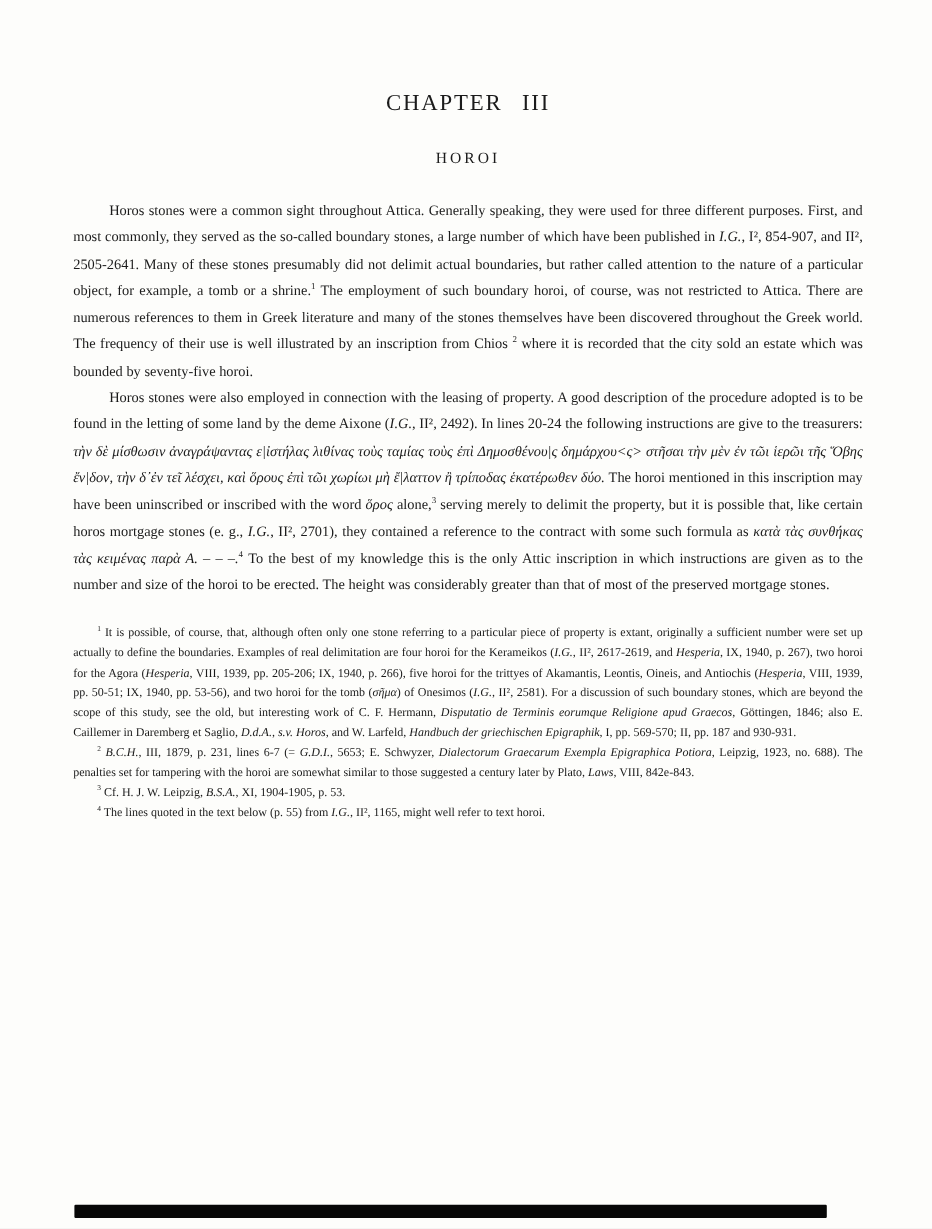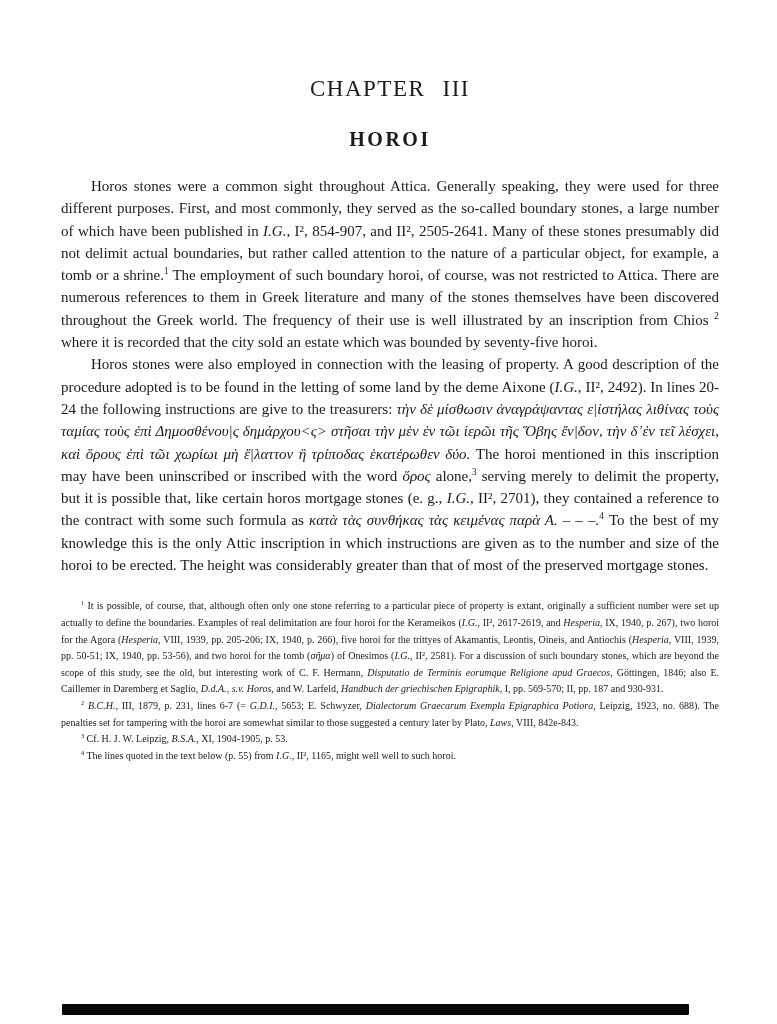--- a/index.html
+++ b/index.html
@@ -17,35 +17,35 @@
     font-family: "Liberation Serif", "DejaVu Serif", serif;
     color: #1b1b1b;
   }
   .content {
     padding: 0 58px 0 61px;
   }
   .chapter {
     margin: 0;
     padding-top: 76px;
     text-align: center;
-    font-size: 23px;
+    font-size: 19px;
     font-weight: normal;
     letter-spacing: 1.5px;
     word-spacing: 10px;
   }
   .section {
     margin: 26px 0 24px 0;
     text-align: center;
-    font-size: 20px;
-    font-weight: bold;
+    font-size: 13px;
+    font-weight: normal;
     letter-spacing: 2.5px;
   }
   .body-par {
     margin: 0;
-    font-size: 15px;
+    font-size: 12px;
     line-height: 22.3px;
     text-align: justify;
     text-indent: 30px;
   }
   .footnotes {
     margin-top: 22px;
   }
   .footnote {
     margin: 0;
     font-size: 10px;
@@ -79,18 +79,18 @@
     <h1 class="chapter">CHAPTER III</h1>
     <h2 class="section">HOROI</h2>
 
     <p class="body-par"><span>Horos stones were a common sight throughout Attica.  Generally speaking, they were used for three different purposes.  First, and most commonly, they served as the so-called boundary stones, a large number of which have been published in </span><span class="it">I.G.</span><span>, I², 854-907, and II², 2505-2641.  Many of these stones presumably did not delimit actual boundaries, but rather called attention to the nature of a particular object, for example, a tomb or a shrine.</span><sup class="sup">1</sup><span>  The employment of such boundary horoi, of course, was not restricted to Attica.  There are numerous references to them in Greek literature and many of the stones themselves have been discovered throughout the Greek world.  The frequency of their use is well illustrated by an inscription from Chios </span><sup class="sup">2</sup><span> where it is recorded that the city sold an estate which was bounded by seventy-five horoi.</span></p>
     <p class="body-par"><span>Horos stones were also employed in connection with the leasing of property.  A good description of the procedure adopted is to be found in the letting of some land by the deme Aixone (</span><span class="it">I.G.</span><span>, II², 2492).  In lines 20-24 the following instructions are give to the treasurers: </span><span class="it">τὴν δὲ μίσθωσιν ἀναγράψαντας ε|ἰστήλας λιθίνας τοὺς ταμίας τοὺς ἐπὶ Δημοσθένου|ς δημάρχου&lt;ς&gt; στῆσαι τὴν μὲν ἐν τῶι ἱερῶι τῆς Ὅβης ἔν|δον, τὴν δ᾽ἐν τεῖ λέσχει, καὶ ὅρους ἐπὶ τῶι χωρίωι μὴ ἔ|λαττον ἢ τρίποδας ἑκατέρωθεν δύο.</span><span>  The horoi mentioned in this inscription may have been uninscribed or inscribed with the word </span><span class="it">ὅρος</span><span> alone,</span><sup class="sup">3</sup><span> serving merely to delimit the property, but it is possible that, like certain horos mortgage stones (e. g., </span><span class="it">I.G.</span><span>, II², 2701), they contained a reference to the contract with some such formula as </span><span class="it">κατὰ τὰς συνθήκας τὰς κειμένας παρὰ Α. – – –.</span><sup class="sup">4</sup><span>  To the best of my knowledge this is the only Attic inscription in which instructions are given as to the number and size of the horoi to be erected.  The height was considerably greater than that of most of the preserved mortgage stones.</span></p>
 
     <div class="footnotes">
       <p class="footnote"><sup class="sup">1</sup><span> It is possible, of course, that, although often only one stone referring to a particular piece of property is extant, originally a sufficient number were set up actually to define the boundaries. Examples of real delimitation are four horoi for the Kerameikos (</span><span class="it">I.G.</span><span>, II², 2617-2619, and </span><span class="it">Hesperia</span><span>, IX, 1940, p. 267), two horoi for the Agora (</span><span class="it">Hesperia</span><span>, VIII, 1939, pp. 205-206; IX, 1940, p. 266), five horoi for the trittyes of Akamantis, Leontis, Oineis, and Antiochis (</span><span class="it">Hesperia</span><span>, VIII, 1939, pp. 50-51; IX, 1940, pp. 53-56), and two horoi for the tomb (</span><span class="it">σῆμα</span><span>) of Onesimos (</span><span class="it">I.G.</span><span>, II², 2581).  For a discussion of such boundary stones, which are beyond the scope of this study, see the old, but interesting work of C. F. Hermann, </span><span class="it">Disputatio de Terminis eorumque Religione apud Graecos</span><span>, Göttingen, 1846; also E. Caillemer in Daremberg et Saglio, </span><span class="it">D.d.A.</span><span>, </span><span class="it">s.v. Horos</span><span>, and W. Larfeld, </span><span class="it">Handbuch der griechischen Epigraphik</span><span>, I, pp. 569-570; II, pp. 187 and 930-931.</span></p>
       <p class="footnote"><sup class="sup">2</sup><span> </span><span class="it">B.C.H.</span><span>, III, 1879, p. 231, lines 6-7 (= </span><span class="it">G.D.I.</span><span>, 5653; E. Schwyzer, </span><span class="it">Dialectorum Graecarum Exempla Epigraphica Potiora</span><span>, Leipzig, 1923, no. 688).  The penalties set for tampering with the horoi are somewhat similar to those suggested a century later by Plato, </span><span class="it">Laws</span><span>, VIII, 842e-843.</span></p>
       <p class="footnote"><sup class="sup">3</sup><span> Cf. H. J. W. Leipzig, </span><span class="it">B.S.A.</span><span>, XI, 1904-1905, p. 53.</span></p>
-      <p class="footnote"><sup class="sup">4</sup><span> The lines quoted in the text below (p. 55) from </span><span class="it">I.G.</span><span>, II², 1165, might well well to such horoi.</span></p>
+      <p class="footnote"><sup class="sup">4</sup><span> The lines quoted in the text below (p. 55) from </span><span class="it">I.G.</span><span>, II², 1165, might well refer to text horoi.</span></p>
     </div>
   </div>
 
   <div class="scan-bar"></div>
 </div>
 
 </body></html>

